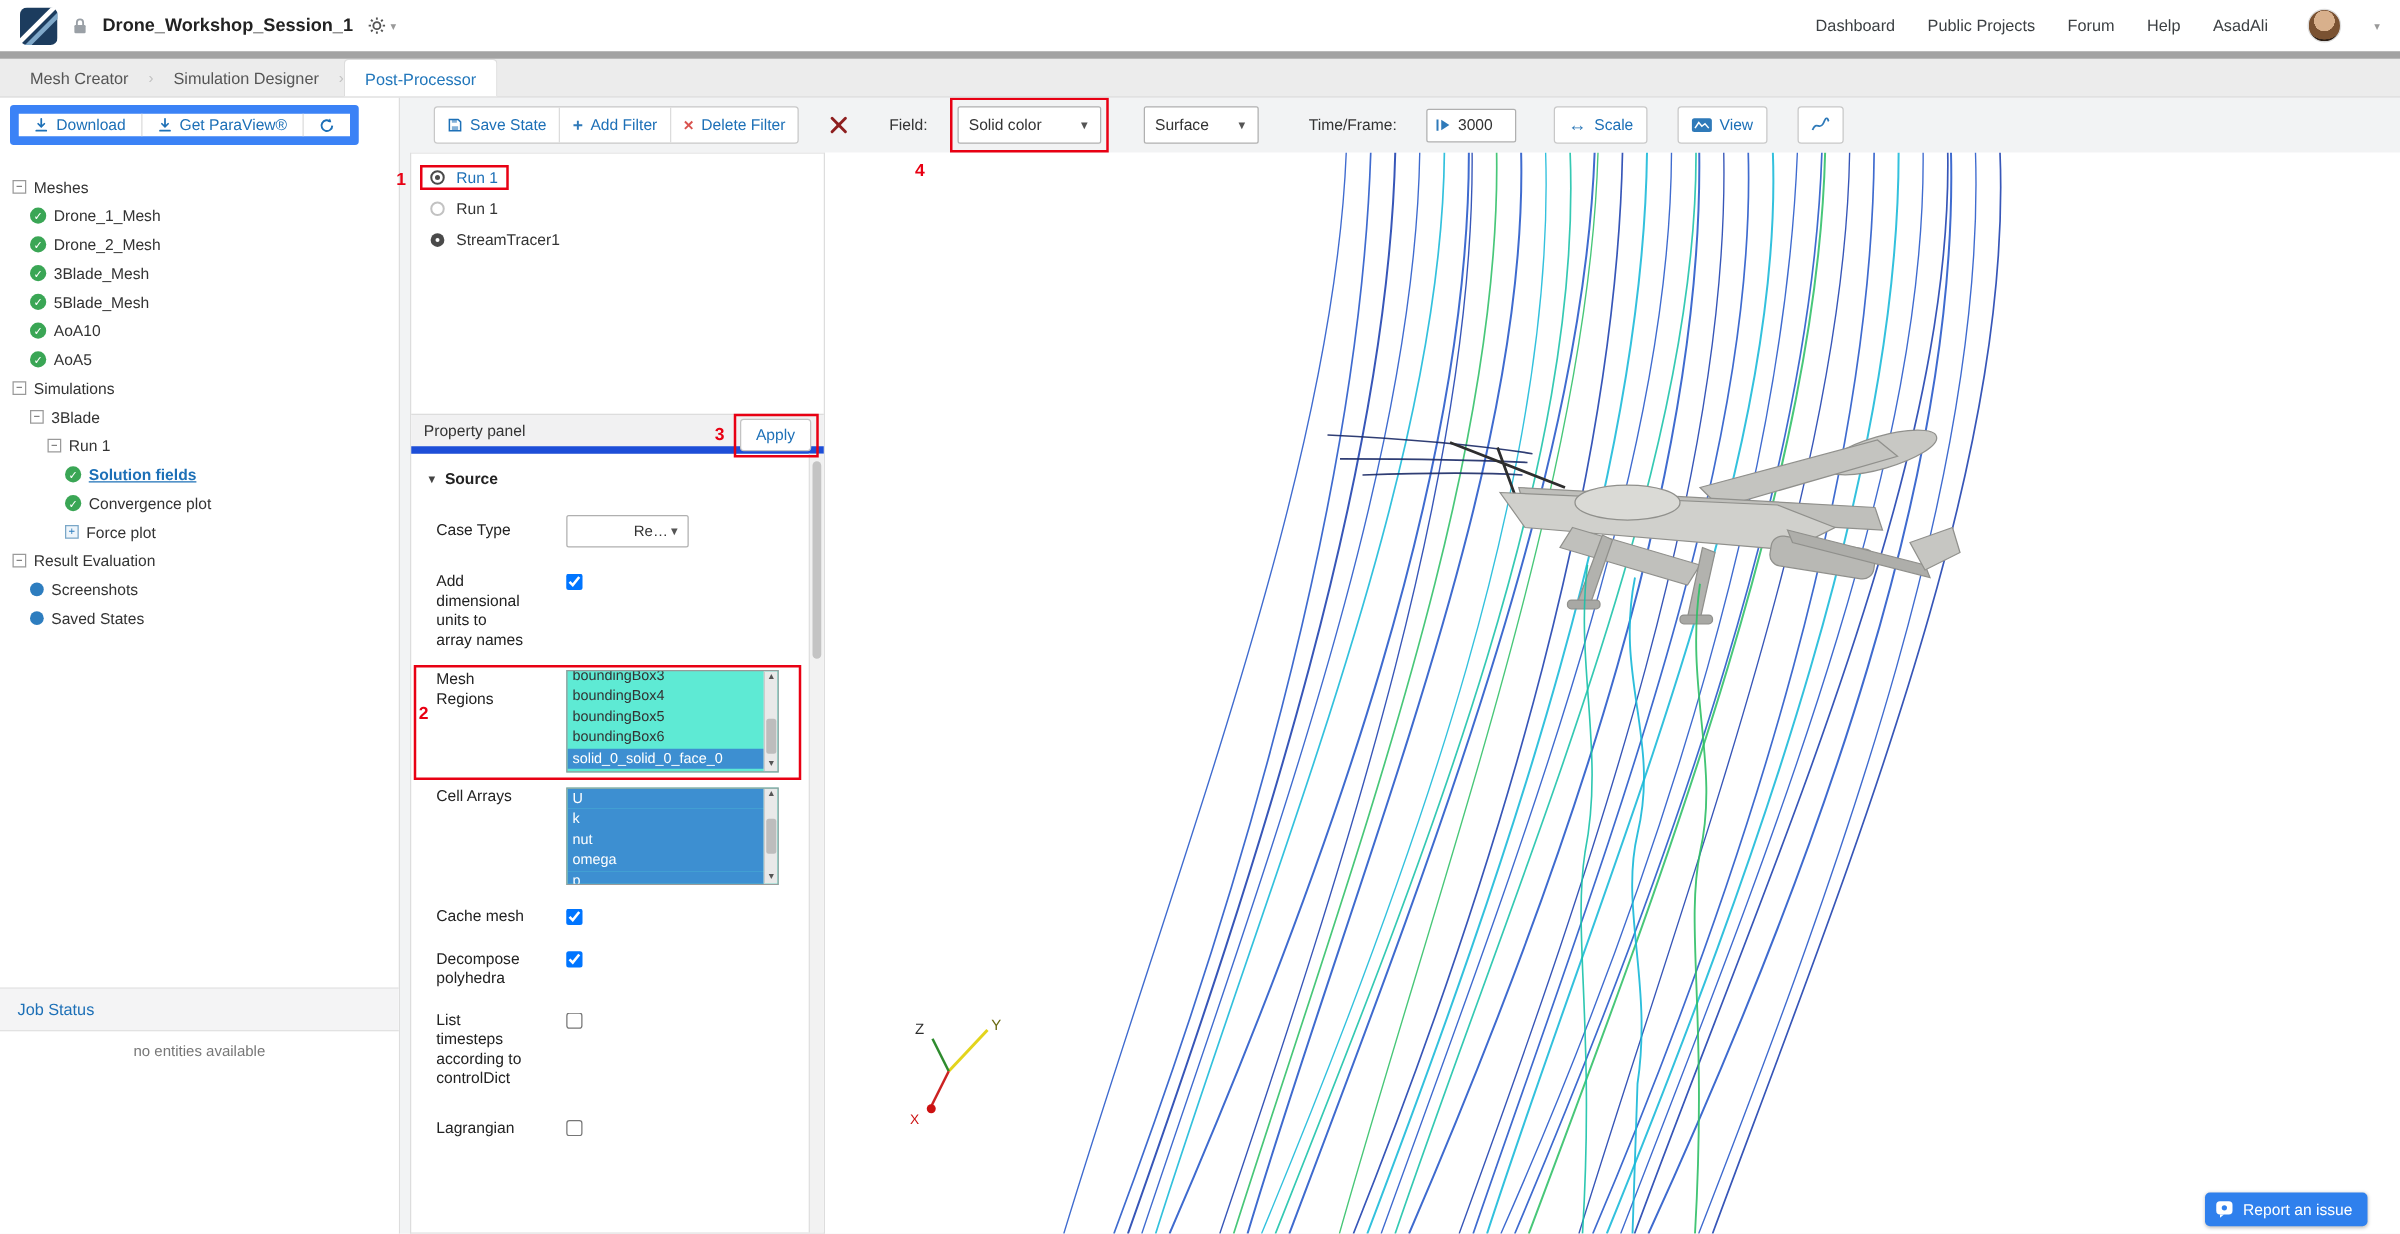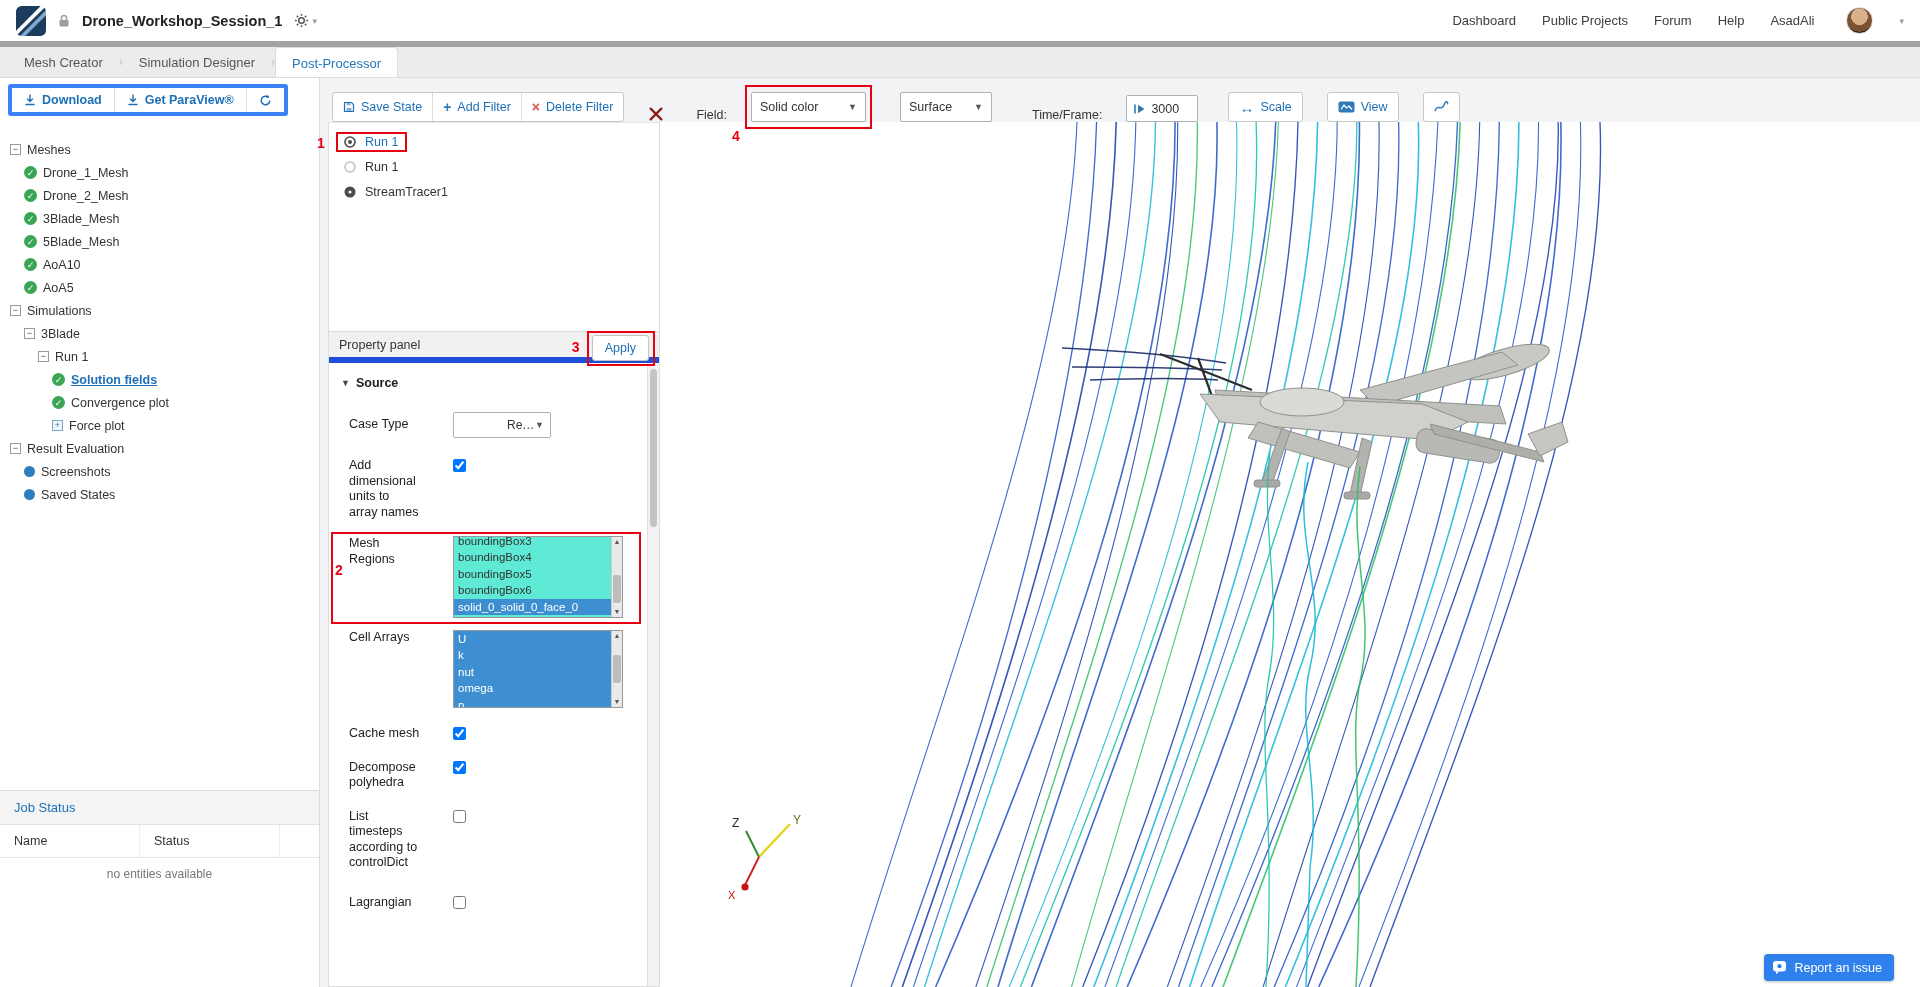--- a/index.html
+++ b/index.html
@@ -20,39 +20,39 @@
   .caret{font-size:9px;color:#999;}
 
   
   #tabbar{position:absolute;left:0;top:47px;width:1920px;height:31px;background:#ececec;border-bottom:1px solid #ddd;display:flex;align-items:stretch;padding-left:8px;z-index:29;}
   .tab{padding:0 16px;line-height:31px;color:#555;cursor:pointer;}
   .tab.active{background:#fff;color:#2277bb;border-radius:4px 4px 0 0;border:1px solid #ddd;border-bottom:none;}
   .tab-sep{color:#c2c2c2;line-height:31px;font-size:12px;}
 
   
   #sidebar{position:absolute;left:0;top:78px;width:320px;bottom:0;background:#fff;border-right:1px solid #ddd;}
-  .side-toolbar{margin:6px 8px;height:32px;border:4px solid #3b82f6;border-radius:3px;background:#fff;display:inline-flex;align-items:center;font-weight:bold;}
+  .side-toolbar{margin:6px 8px;height:32px;border:7px solid #3b82f6;border-radius:3px;background:#fff;display:inline-flex;align-items:center;}
   .side-btn{display:flex;align-items:center;gap:6px;padding:0 12px;height:100%;color:#1d70b7;font-size:12.5px;cursor:pointer;border-right:1px solid #dcdcdc;}
   .side-btn:last-child{border-right:none;}
   .tree{margin-top:16px;font-size:12.5px;}
   .trow{height:23px;display:flex;align-items:center;gap:6px;cursor:pointer;white-space:nowrap;}
   .d0{padding-left:10px;} .d1{padding-left:24px;} .d2{padding-left:38px;} .d3{padding-left:52px;}
   .toggle{width:11px;height:11px;border:1px solid #9a9a9a;background:#fff;display:flex;align-items:center;justify-content:center;font-size:9px;line-height:1;color:#444;flex:0 0 auto;}
   .chk{width:13px;height:13px;border-radius:50%;background:#3aa655;color:#fff;font-size:9px;display:flex;align-items:center;justify-content:center;flex:0 0 auto;}
   .bdot{width:11px;height:11px;border-radius:50%;background:#2d7dbf;flex:0 0 auto;}
   .plusico{width:11px;height:11px;border:1px solid #7aa7c7;color:#2d7dbf;background:#eef5fb;font-size:9px;line-height:1;display:flex;align-items:center;justify-content:center;flex:0 0 auto;}
   .sel-label{color:#1d70b7;font-weight:bold;text-decoration:underline;}
   .job-status{position:absolute;left:0;right:0;top:712px;bottom:0;border-top:1px solid #ddd;background:#fff;}
   .job-head{height:34px;line-height:34px;background:#f4f4f5;border-bottom:1px solid #e2e2e2;color:#1d70b7;padding-left:14px;font-size:13px;}
   .job-cols{display:flex;height:33px;border-bottom:1px solid #e5e5e5;font-size:12.5px;color:#333;}
   .job-col{line-height:33px;padding-left:14px;width:140px;border-right:1px solid #eee;}
   .job-empty{margin-top:9px;text-align:center;color:#777;font-size:12px;}
 
   
-  #toolbar{position:absolute;left:320px;top:78px;right:0;height:44px;display:flex;align-items:flex-end;padding-left:12px;gap:24px;z-index:20;}
+  #toolbar{position:absolute;left:335px;top:78px;right:0;height:44px;display:flex;align-items:center;padding-left:12px;gap:24px;z-index:20;}
   .tgroup{display:flex;align-items:center;height:30px;background:#fff;border:1px solid #c8c8c8;border-radius:3px;}
   .tbtn{display:flex;align-items:center;gap:6px;padding:0 10px;height:100%;color:#1d70b7;font-size:12.5px;cursor:pointer;border-right:1px solid #dcdcdc;white-space:nowrap;}
   .tbtn:last-child{border-right:none;}
   .icon-x{color:#d9534f;font-weight:bold;font-size:14px;line-height:1;}
   .icon-plus{color:#2f7ab9;font-weight:bold;font-size:14px;line-height:1;}
   .tb-label{font-size:12.5px;color:#333;margin-left:8px;white-space:nowrap;}
   .selectbox{height:30px;background:#fff;border:1px solid #b0b0b0;border-radius:2px;display:flex;align-items:center;justify-content:space-between;padding:0 8px;font-size:12.5px;color:#333;cursor:pointer;gap:6px;}
   .sel-caret{font-size:9px;color:#555;}
   .timebox{height:27px;background:#fff;border:1px solid #b0b0b0;border-radius:2px;display:flex;align-items:center;padding:0 6px;gap:5px;}
   .time-input{width:40px;border:none;outline:none;font-size:12.5px;color:#333;font-family:"Liberation Sans",sans-serif;}
@@ -225,24 +225,20 @@
         <span>Screenshots</span>
       </div>
     <div class="trow d1">
         <span class="bdot"></span>
         <span>Saved States</span>
       </div>
   </div>
 
   <div class="job-status">
     <div class="job-head">Job Status</div>
-    <div class="job-cols">
-      <span class="job-col">Name</span>
-      <span class="job-col">Status</span>
-    </div>
     <div class="job-empty">no entities available</div>
   </div>
 </div>
 
 <div id="toolbar">
   <div class="tgroup">
     <span class="tbtn">
       <svg width="12" height="12" viewBox="0 0 12 12">
           <path d="M1.5 1.5h7l2 2v7h-9z" fill="none" stroke="currentColor" stroke-width="1.2"></path>
           <rect x="3.5" y="7" width="5" height="3" fill="currentColor" opacity=".55"></rect>

